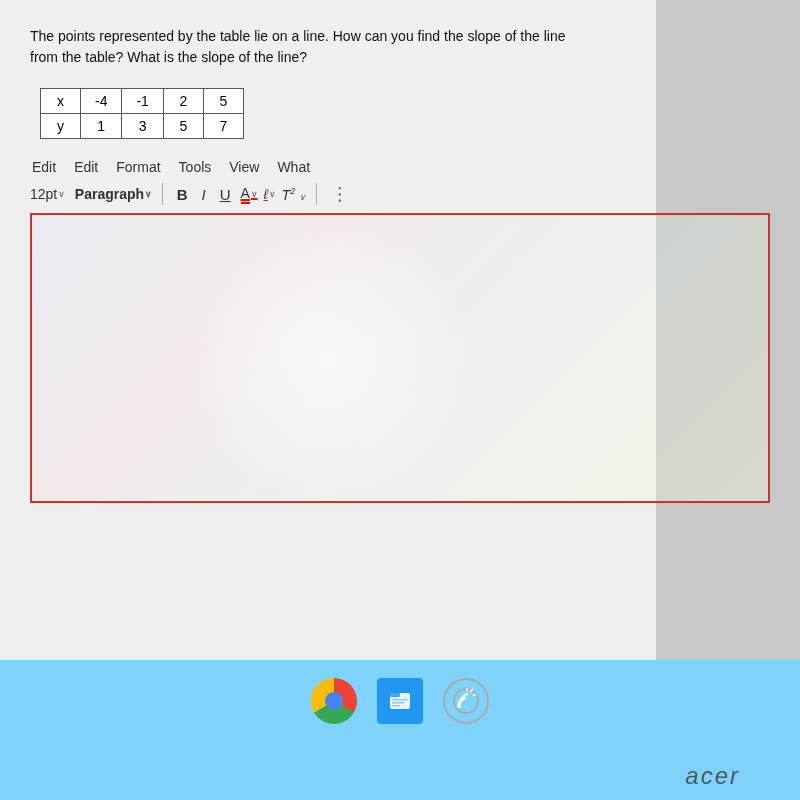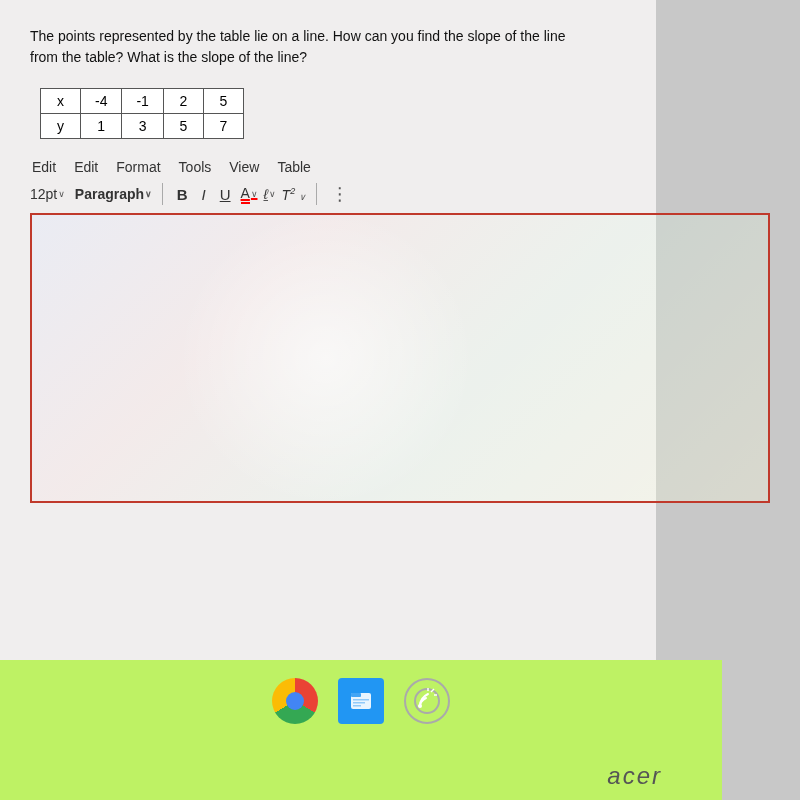--- a/index.html
+++ b/index.html
@@ -146,23 +146,23 @@
       left: 40%;
       transform: translate(-50%, -50%);
       pointer-events: none;
     }
 
     
     .taskbar {
       position: absolute;
       bottom: 0;
       left: 0;
-      width: 722px;
+      width: 800px;
       height: 140px;
-      background: #bef264;
+      background: #7dd3fc;
       display: flex;
       align-items: flex-start;
       justify-content: center;
       padding-top: 18px;
       gap: 20px;
     }
 
     .chrome-inner {
       width: 18px;
       height: 18px;
@@ -243,21 +243,21 @@
     </tr>
   </tbody>
     </table>
 
   <div class="editor-menu">
     <span>Edit</span>
     <span>Edit</span>
     <span>Format</span>
     <span>Tools</span>
     <span>View</span>
-    <span>Table</span>
+    <span>What</span>
   </div>
 
   <div class="editor-toolbar">
     <span class="toolbar-btn-with-arrow">
       <span>12pt</span>
       <span class="arrow-down">∨</span>
     </span>
 
     <span class="toolbar-btn-with-arrow" style="margin-left:4px;font-weight:bold;">
       <span>Paragraph</span>

